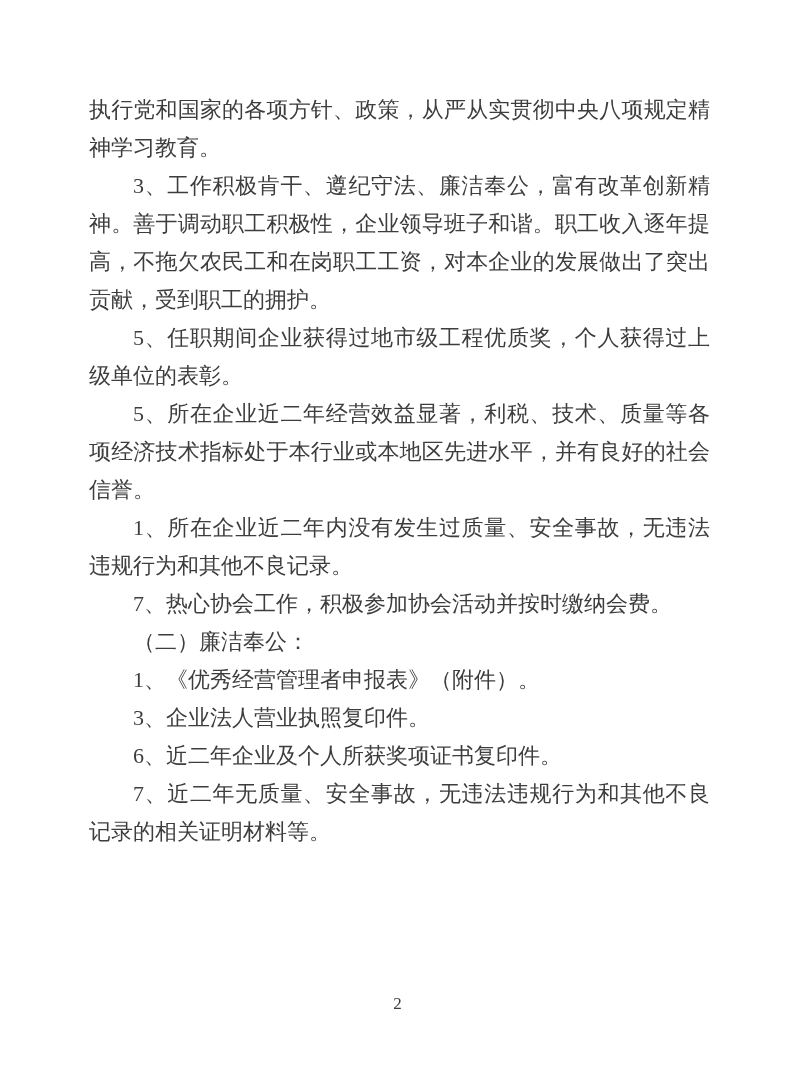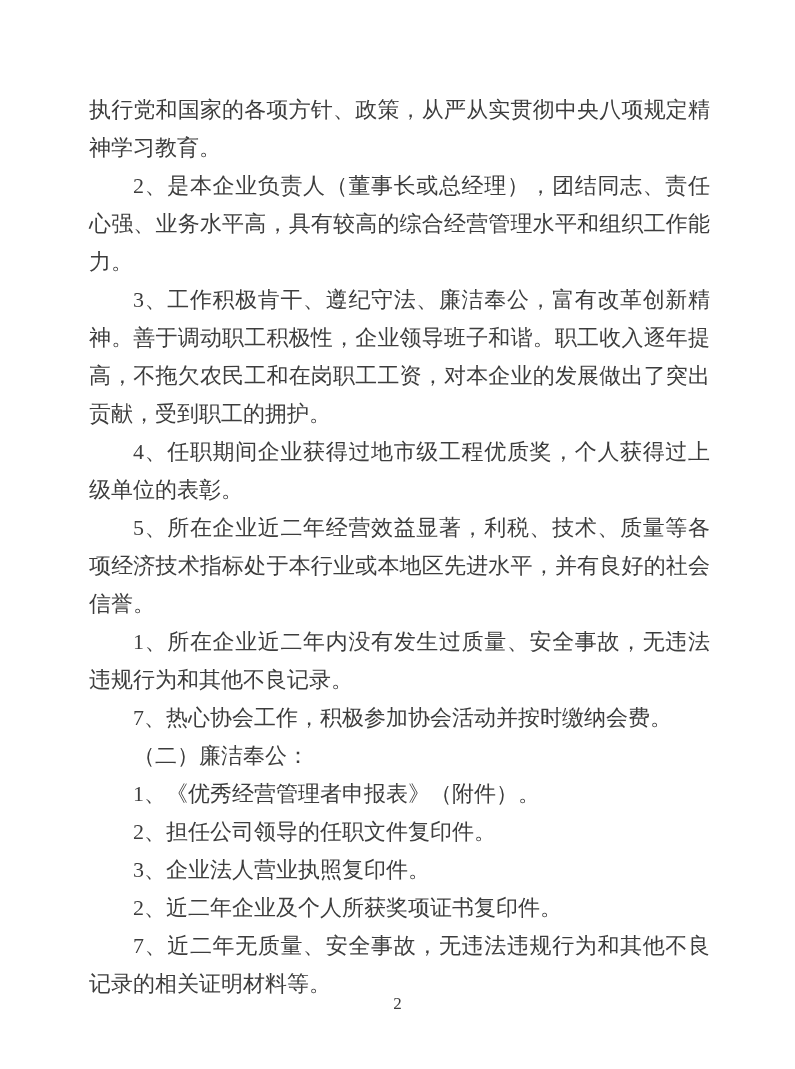--- a/index.html
+++ b/index.html
@@ -43,27 +43,25 @@
     font-size: 17px;
     color: #3d3d3d;
   }
 </style>
 </head>
 <body>
 
 <div class="page">
   <div class="content">
     <p class="para no-indent">执行党和国家的各项方针、政策，从严从实贯彻中央八项规定精神学习教育。</p>
-    <p class="para">2、是本企业负责人（董事长或总经理），团结同志、责任心强、业务水平高，具有较高的综合经营管理水平和组织工作能力。</p>
     <p class="para">3、工作积极肯干、遵纪守法、廉洁奉公，富有改革创新精神。善于调动职工积极性，企业领导班子和谐。职工收入逐年提高，不拖欠农民工和在岗职工工资，对本企业的发展做出了突出贡献，受到职工的拥护。</p>
-    <p class="para">4、任职期间企业获得过地市级工程优质奖，个人获得过上级单位的表彰。</p>
+    <p class="para">5、任职期间企业获得过地市级工程优质奖，个人获得过上级单位的表彰。</p>
     <p class="para">5、所在企业近二年经营效益显著，利税、技术、质量等各项经济技术指标处于本行业或本地区先进水平，并有良好的社会信誉。</p>
     <p class="para">1、所在企业近二年内没有发生过质量、安全事故，无违法违规行为和其他不良记录。</p>
     <p class="para">7、热心协会工作，积极参加协会活动并按时缴纳会费。</p>
     <p class="para">（二）廉洁奉公：</p>
     <p class="para">1、《优秀经营管理者申报表》（附件）。</p>
-    <p class="para">2、担任公司领导的任职文件复印件。</p>
     <p class="para">3、企业法人营业执照复印件。</p>
-    <p class="para">2、近二年企业及个人所获奖项证书复印件。</p>
+    <p class="para">6、近二年企业及个人所获奖项证书复印件。</p>
     <p class="para">7、近二年无质量、安全事故，无违法违规行为和其他不良记录的相关证明材料等。</p>
   </div>
   <div class="page-number">2</div>
 </div>
 
 </body></html>

